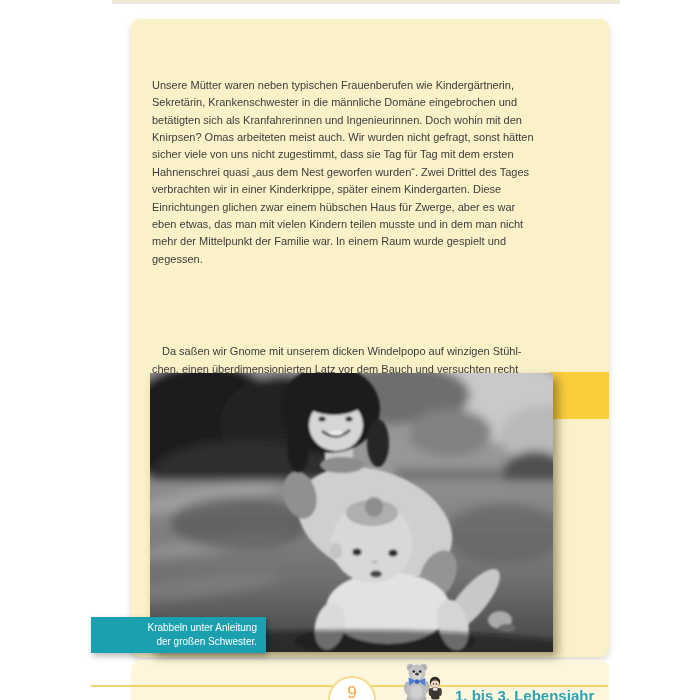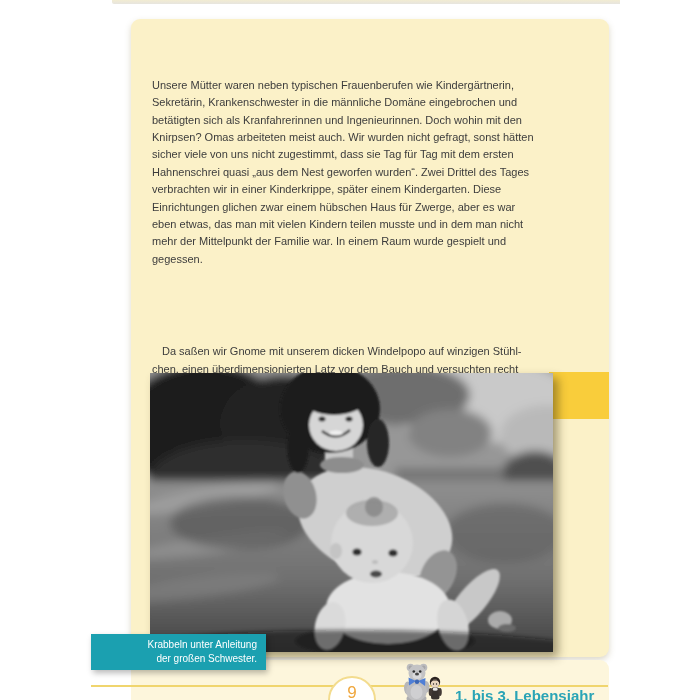--- a/index.html
+++ b/index.html
@@ -36,21 +36,20 @@
     position:absolute;left:150px;top:373px;width:403px;height:279px;z-index:2;
     box-shadow:5px 5px 9px rgba(55,45,15,.45);background:#8d8d8d;overflow:hidden;
   }
   .photo svg{display:block;}
   .photo-caption{
     position:absolute;left:91px;top:617px;width:175px;height:36px;z-index:3;
     background:#1BA0B0;color:#ffffff;
     font-size:10px;line-height:14px;text-align:right;
     padding:4px 9px 0 0;box-sizing:border-box;white-space:pre;
     box-shadow:2px 3px 6px rgba(0,0,0,.28);
-    margin-top:17px;
   }
   .gold-rule{
     position:absolute;left:91px;top:685px;width:517px;height:2px;
     background:#F0D56E;z-index:4;
   }
   .page-circle{
     position:absolute;left:328px;top:676px;width:48px;height:48px;
     background:#ffffff;border:2px solid #F3DC8E;border-radius:50%;
     box-sizing:border-box;z-index:5;text-align:center;
   }

